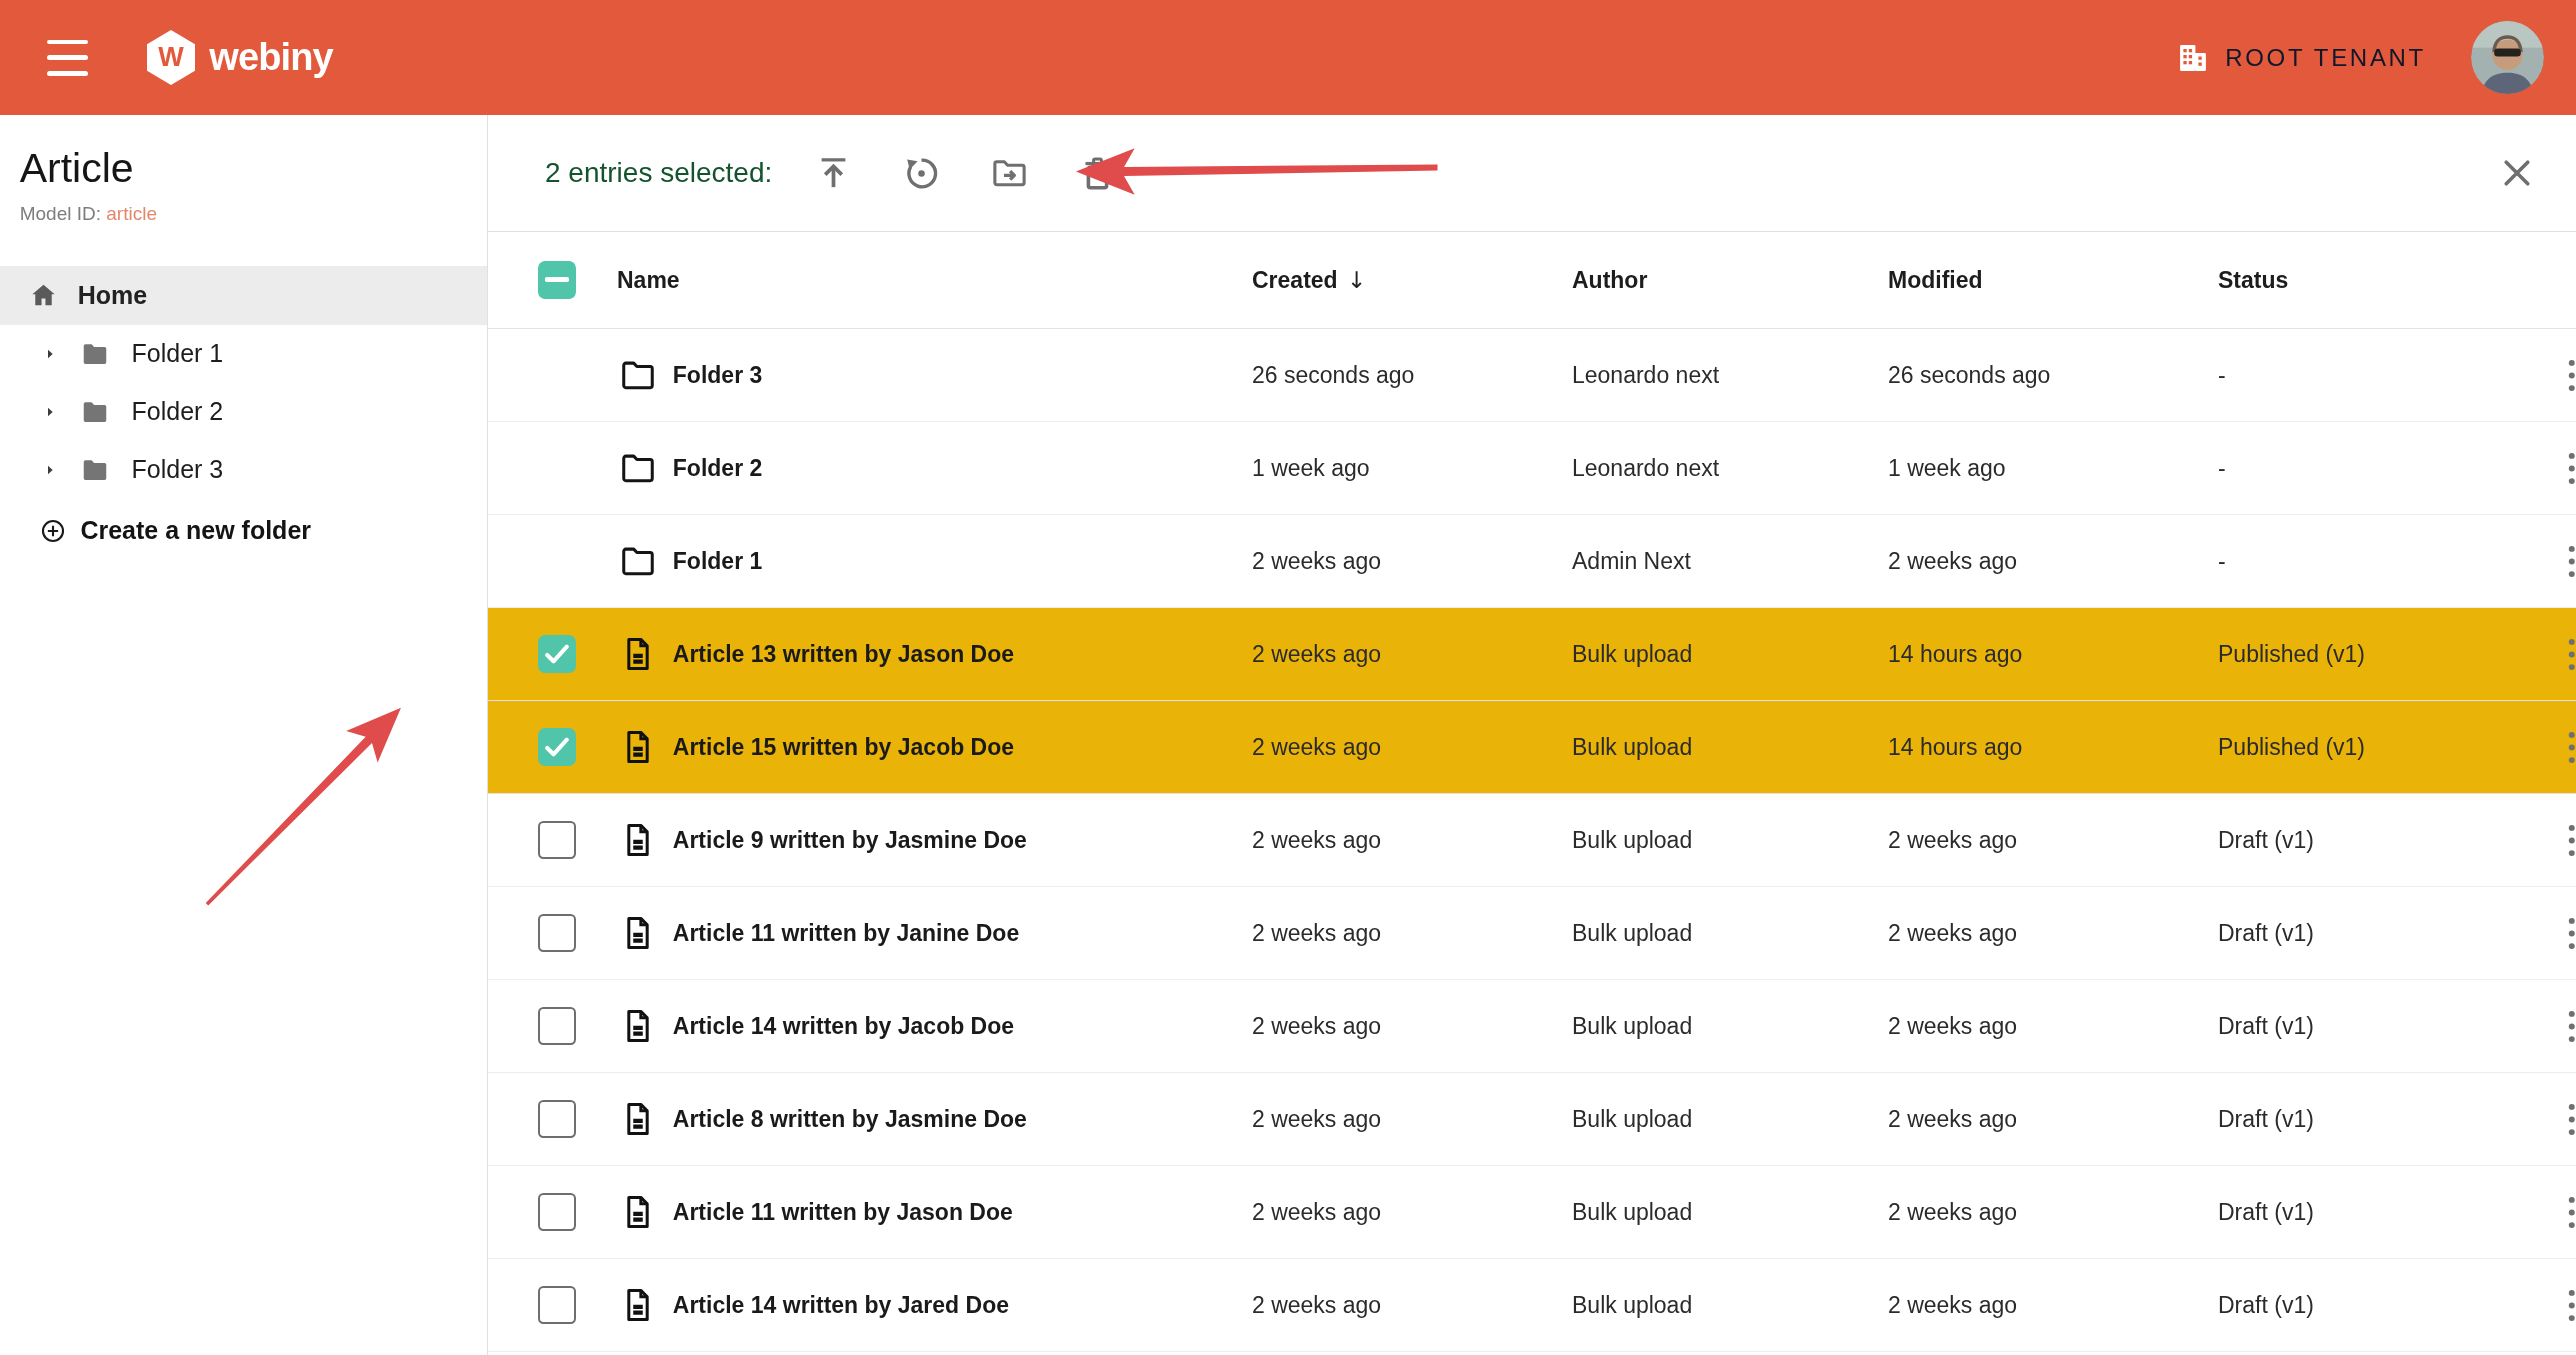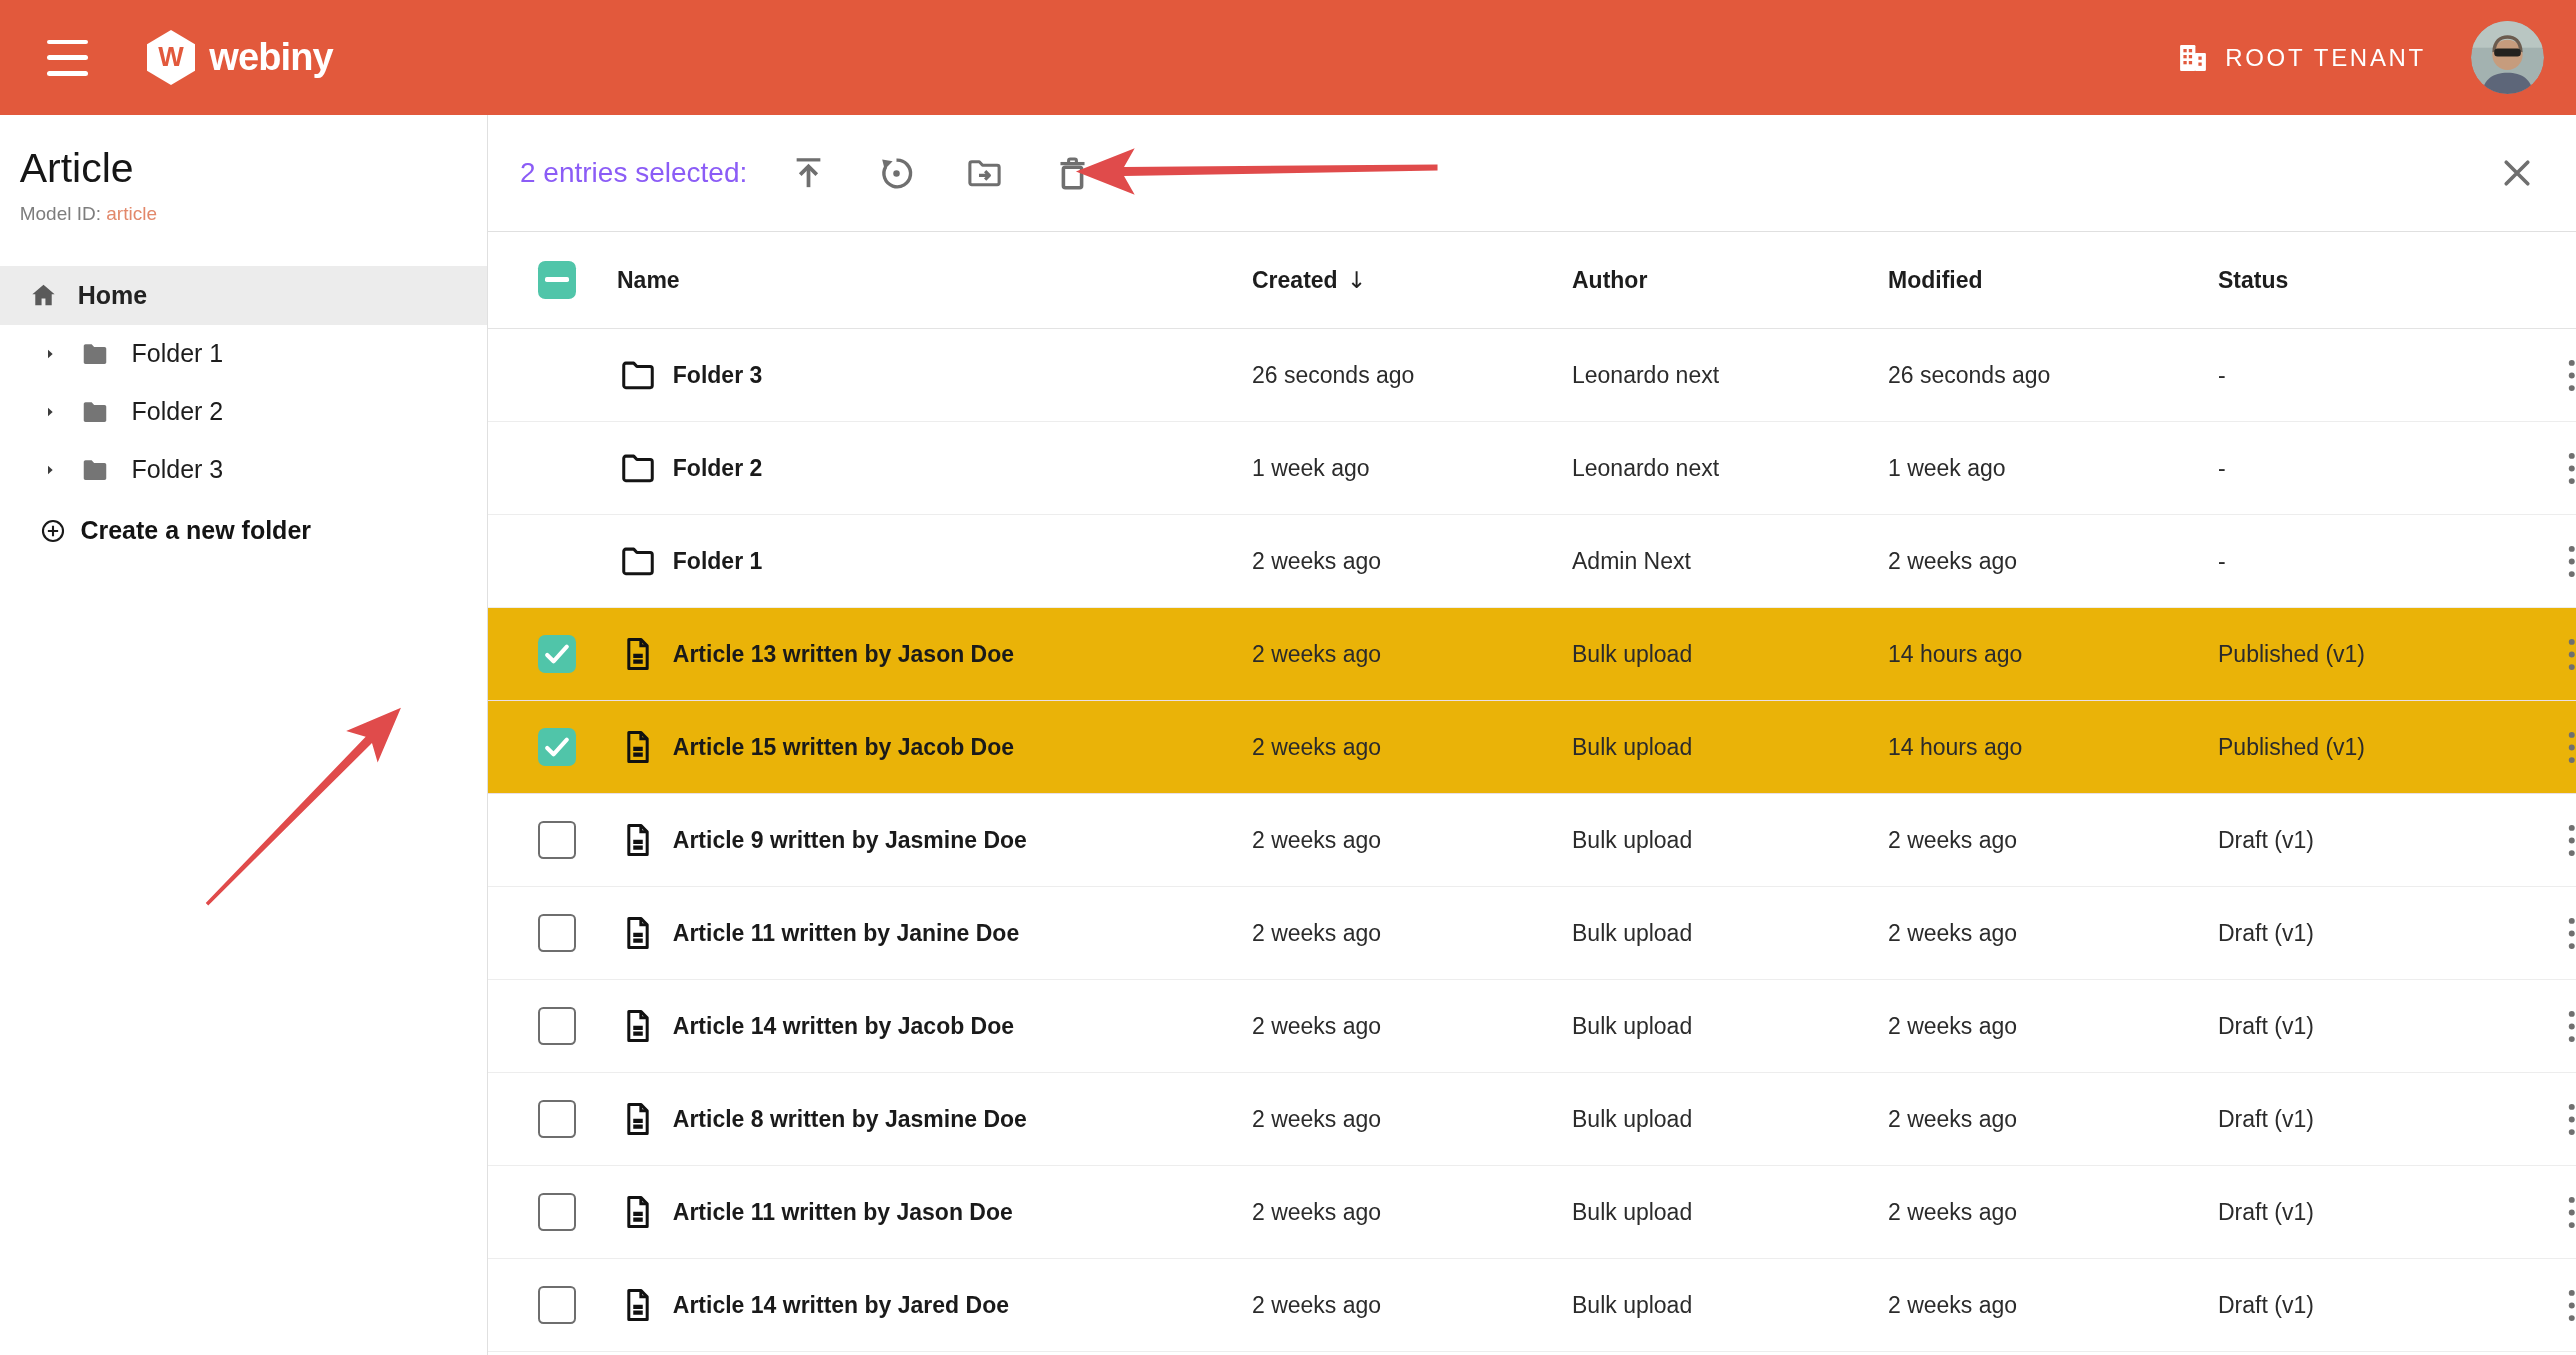--- a/index.html
+++ b/index.html
@@ -10,21 +10,21 @@
   
   .topbar { height:115px; background:#e2593c; display:flex; align-items:center; padding:0 32px 0 47px; }
   .hamburger { width:41px; height:36px; display:flex; flex-direction:column; justify-content:space-between; cursor:pointer; }
   .hamburger span { display:block; height:4.5px; background:#fff; border-radius:2.7px; }
   .brand { display:flex; align-items:center; margin-left:59px; }
   .hex { width:48px; height:55px; background:#fff; display:flex; align-items:center; justify-content:center;
     clip-path:polygon(50% 0,100% 26%,100% 74%,50% 100%,0 74%,0 26%);
     color:#e2593c; font-weight:800; font-size:27px; }
   .wordmark { color:#fff; font-size:38px; font-weight:700; letter-spacing:-0.9px; margin-left:14.3px; }
   .topbar .spacer { flex:1; }
-  .tenant { display:flex; align-items:center; gap:14.3px; color:#ffffff; font-size:24px; letter-spacing:2.7px; cursor:pointer; }
+  .tenant { display:flex; align-items:center; gap:14.3px; color:#0f172a; font-size:24px; letter-spacing:2.7px; cursor:pointer; }
   .tenant svg { width:36px; height:36px; }
   .avatar { width:73px; height:73px; border-radius:50%; overflow:hidden; margin-left:45px; cursor:pointer; flex:none; }
 
   
   .content { display:flex; height:1241px; }
   .sidebar { width:488px; flex:none; border-right:0.9px solid #e0e0e0; padding-top:32px; }
   .panel { flex:1; position:relative; }
 
   
   .side-title { font-size:41px; font-weight:500; color:#161616; margin-left:19.7px; line-height:1.05; }
@@ -36,21 +36,21 @@
   .tree-item { height:58px; display:flex; align-items:center; padding-left:42px; cursor:pointer; }
   .tree-item .caret { width:16px; height:16px; display:flex; }
   .tree-item .ficon { width:36px; height:30px; margin-left:21.5px; display:flex; }
   .tree-item .lbl { font-size:25px; color:#1d1d1d; margin-left:16px; }
   .create-folder { margin-top:7.2px; height:50px; display:flex; align-items:center; padding-left:39px; gap:13.4px; cursor:pointer; }
   .create-folder svg { width:28px; height:28px; }
   .create-folder .lbl { font-size:25px; font-weight:700; color:#141414; }
 
   
   .toolbar { height:117px; border-bottom:0.9px solid #e0e0e0; display:flex; align-items:center; padding-left:32px; position:relative; }
-  .sel-text { font-size:28px; color:#8b5cf6; }
+  .sel-text { font-size:28px; color:#14532d;margin-left:25px; }
   .tool-icons { display:flex; margin-left:41px; gap:47px; }
   .tool-btn { width:41px; height:41px; display:flex; align-items:center; justify-content:center; cursor:pointer; }
   .tool-btn svg { width:39px; height:39px; }
   .close-btn { position:absolute; right:52px; top:50%; transform:translateY(-50%); width:38px; height:38px; cursor:pointer; }
   .close-btn svg { width:38px; height:38px; }
 
   
   .grid { display:grid; grid-template-columns:129px 635px 320px 316px 330px 313px 1fr; align-items:center; }
   .thead { height:97px; border-bottom:0.9px solid #e3e3e3; font-size:23px; font-weight:700; color:#1d1d1d; }
   .trow  { height:93px; border-bottom:0.9px solid #ededed; font-size:23px; color:#2b2b2b; }

